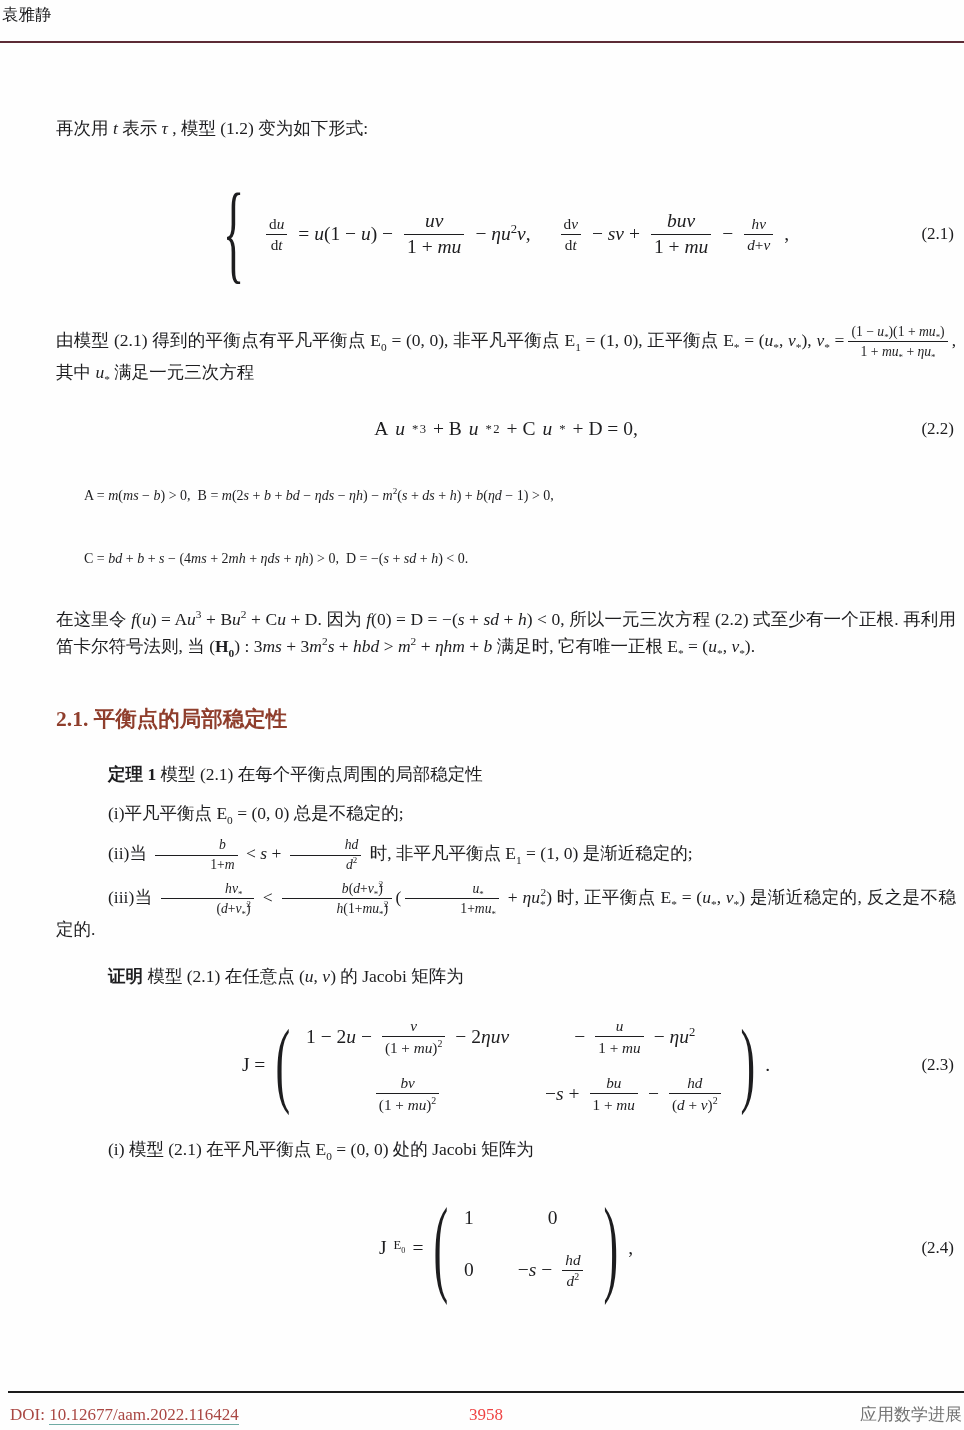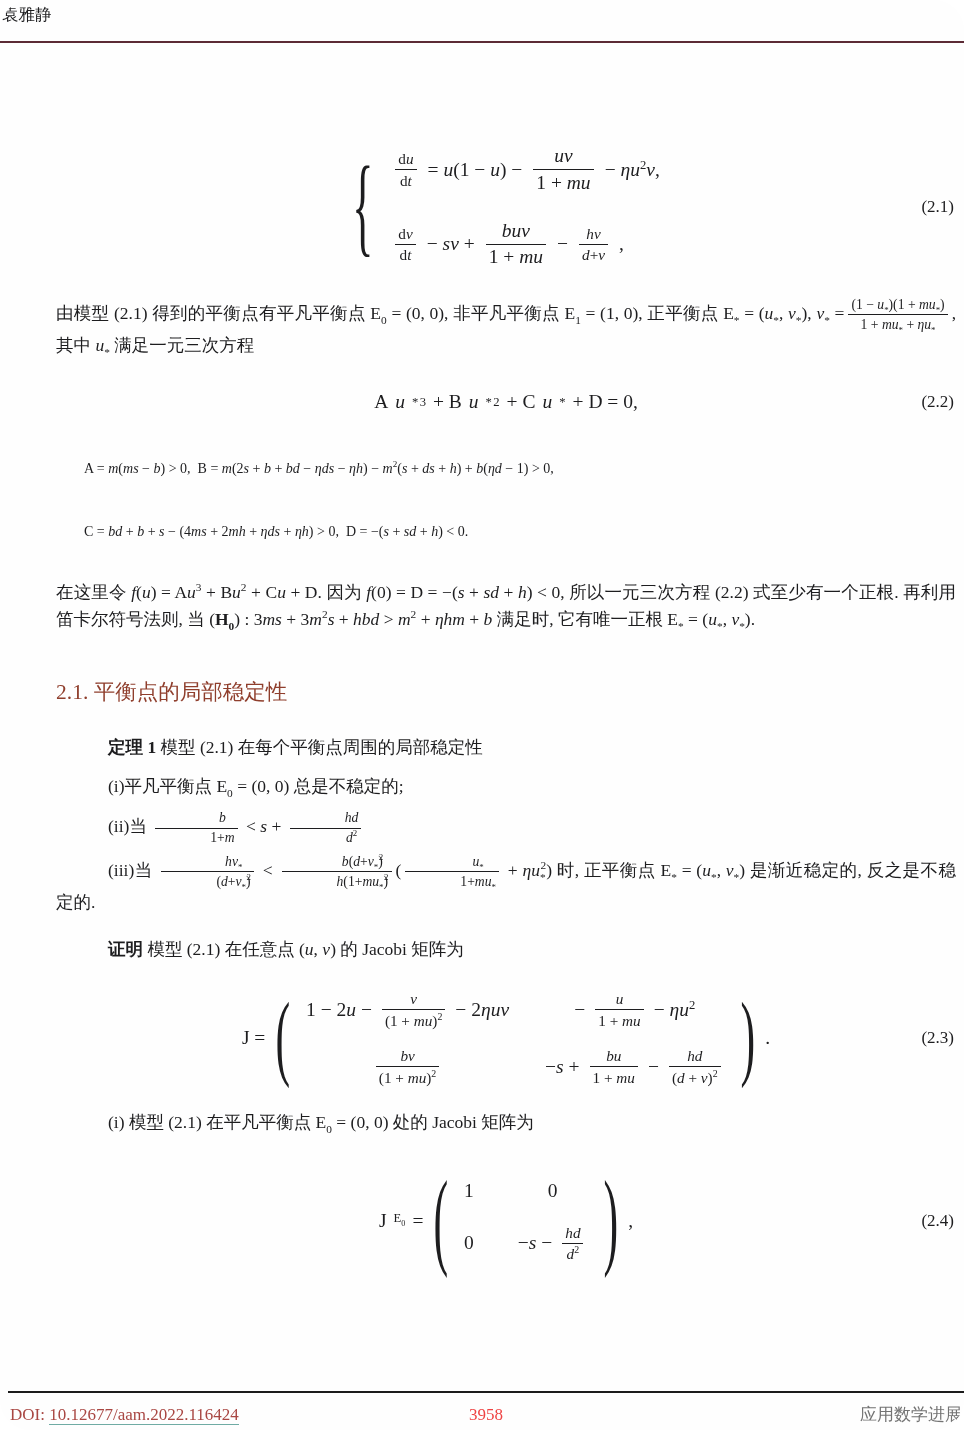--- a/index.html
+++ b/index.html
@@ -1,47 +1,46 @@
 <!DOCTYPE html>
 <html><head>
 <meta charset="utf-8">
 <style>
   * { margin:0; padding:0; box-sizing:border-box; }
   html,body { background:#ffffff; }
   .page {
     position:relative; width:964px; height:1430px; margin:0 auto;
     background:#fefefe; color:#1d1d1f; overflow:hidden;
     font-family:"Liberation Serif","DejaVu Serif",serif;
-    border-radius:30px;
   }
   
   .hauthor { font-size:16.5px; padding:4px 0 0 2px; }
   .hrule { height:2px; background:#5c2b35; margin-top:15px; }
   
   .main { padding:72px 8px 0 56px; }
   .para { font-size:17.5px; line-height:27px; text-align:justify; }
   .ti { text-indent:52px; }
   .cond { padding-left:28px; font-size:14px; white-space:nowrap; text-align:left; }
-  .heading { font-size:21.5px; font-weight:normal; color:#8f3e2c; margin-top:44px; }
+  .heading { font-size:21.5px; font-weight:bold; color:#8f3e2c; margin-top:44px; }
   
   sup, sub { font-size:65%; line-height:0; }
   sub + sup { margin-left:-0.45em; }
   .frac { display:inline-block; vertical-align:middle; text-align:center; line-height:1.15; margin:0 4px; }
   .frac .num { display:block; border-bottom:1.2px solid currentColor; padding:0 3px 1.5px; }
   .frac .den { display:block; padding:1.5px 3px 0; }
   .frac.sm { font-size:78%; }
   .mline { display:flex; align-items:center; gap:7px; font-size:19.5px; white-space:nowrap; }
   .eq { position:relative; display:flex; align-items:center; justify-content:center; }
   .eqlabel { position:absolute; right:2px; top:50%; transform:translateY(-50%); font-size:17px; }
   .mt22{margin-top:22px} .mt20{margin-top:20px} .mt26{margin-top:26px} .mt36{margin-top:36px}
   .mt34{margin-top:34px} .mt28{margin-top:28px} .mt12{margin-top:12px} .mt10{margin-top:10px}
   .mt8{margin-top:8px} .mt30{margin-top:20px} .mt16{margin-top:16px}
   .h140{height:140px} .h34{height:34px} .h118{height:118px} .h138{height:138px}
   .sys { display:flex; align-items:center; }
-  .syslines { display:flex; flex-direction:column; gap:26px; align-items:flex-start; }
+  .syslines { display:flex; flex-direction:row; gap:26px; align-items:flex-start; }
   .brace { display:inline-block; font-size:44px; line-height:1; transform:scaleY(2.5); margin-right:18px; font-weight:300; }
   .mrow { display:flex; align-items:center; gap:10px; }
   .paren { display:inline-block; font-size:44px; line-height:1; font-weight:300; }
   .p23 { transform:scaleY(2.15); }
   .p24 { transform:scaleY(2.45); }
   .matrix { display:inline-grid; grid-template-columns:auto auto; column-gap:36px; row-gap:18px; justify-items:center; align-items:center; font-size:19.5px; padding:0 6px; }
   .cell { display:flex; align-items:center; gap:6px; white-space:nowrap; }
   .m24 { column-gap:44px; row-gap:22px; }
   
   .footer { position:absolute; left:8px; right:0; bottom:0; }
@@ -57,20 +56,21 @@
 
 <div class="page">
 
   <header>
     <div class="hauthor">袁雅静</div>
     <div class="hrule"></div>
   </header>
 
   <main class="main">
 
+    <p class="para">再次用 <i>t</i> 表示 <i>τ</i> , 模型 (1.2) 变为如下形式:</p>
 
     <div class="eq mt22 h140">
       <div class="sys">
         <span class="brace">{</span>
         <div class="syslines">
           <div class="mline">
             <span class="frac sm">
                 <span class="num">d<i>u</i></span>
                 <span class="den">d<i>t</i></span>
               </span>
@@ -114,21 +114,21 @@
     <p class="para cond mt36">C = <i>bd</i> + <i>b</i> + <i>s</i> − (4<i>ms</i> + 2<i>mh</i> + <i>ηds</i> + <i>ηh</i>) &gt; 0, D = −(<i>s</i> + <i>sd</i> + <i>h</i>) &lt; 0.</p>
 
     <p class="para mt34">在这里令 <i>f</i>(<i>u</i>) = A<i>u</i><sup>3</sup> + B<i>u</i><sup>2</sup> + C<i>u</i> + D. 因为 <i>f</i>(0) = D = −(<i>s</i> + <i>sd</i> + <i>h</i>) &lt; 0, 所以一元三次方程 (2.2) 式至少有一个正根. 再利用笛卡尔符号法则, 当 (<b>H</b><sub><b>0</b></sub>) : 3<i>ms</i> + 3<i>m</i><sup>2</sup><i>s</i> + <i>hbd</i> &gt; <i>m</i><sup>2</sup> + <i>ηhm</i> + <i>b</i> 满足时, 它有唯一正根 E<sub>*</sub> = (<i>u</i><sub>*</sub>, <i>v</i><sub>*</sub>).</p>
 
     <h2 class="heading">2.1. 平衡点的局部稳定性</h2>
 
     <p class="para ti mt28"><b>定理 1</b> <span>模型 (2.1) 在每个平衡点周围的局部稳定性</span></p>
 
     <p class="para ti mt12">(i)平凡平衡点 E<sub>0</sub> = (0, 0) 总是不稳定的;</p>
 
-    <p class="para ti mt10"><span>(ii)当</span> <span class="frac sm"><span class="num"><i>b</i></span><span class="den">1+<i>m</i></span></span> <span>&lt; <i>s</i> +</span> <span class="frac sm"><span class="num"><i>hd</i></span><span class="den"><i>d</i><sup>2</sup></span></span> </p>
+    <p class="para ti mt10"><span>(ii)当</span> <span class="frac sm"><span class="num"><i>b</i></span><span class="den">1+<i>m</i></span></span> <span>&lt; <i>s</i> +</span> <span class="frac sm"><span class="num"><i>hd</i></span><span class="den"><i>d</i><sup>2</sup></span></span> <span>时, 非平凡平衡点 E<sub>1</sub> = (1, 0) 是渐近稳定的;</span></p>
 
     <p class="para ti mt8"><span>(iii)当</span> <span class="frac sm"><span class="num"><i>hv</i><sub>*</sub></span><span class="den">(<i>d</i>+<i>v</i><sub>*</sub>)<sup>2</sup></span></span> <span>&lt;</span> <span class="frac sm"><span class="num"><i>b</i>(<i>d</i>+<i>v</i><sub>*</sub>)<sup>2</sup></span><span class="den"><i>h</i>(1+<i>mu</i><sub>*</sub>)<sup>2</sup></span></span><span>(</span><span class="frac sm"><span class="num"><i>u</i><sub>*</sub></span><span class="den">1+<i>mu</i><sub>*</sub></span></span> <span>+ <i>ηu</i><sub>*</sub><sup>2</sup>) 时, 正平衡点 E<sub>*</sub> = (<i>u</i><sub>*</sub>, <i>v</i><sub>*</sub>) 是渐近稳定的, 反之是不稳定的.</span></p>
 
     <p class="para ti mt30"><b>证明</b> <span>模型 (2.1) 在任意点 (<i>u</i>, <i>v</i>) 的 Jacobi 矩阵为</span></p>
 
     <div class="eq mt16 h118">
       <div class="mrow">
         <span class="mline">J =</span>
         <span class="paren p23">(</span>
         <div class="matrix">

